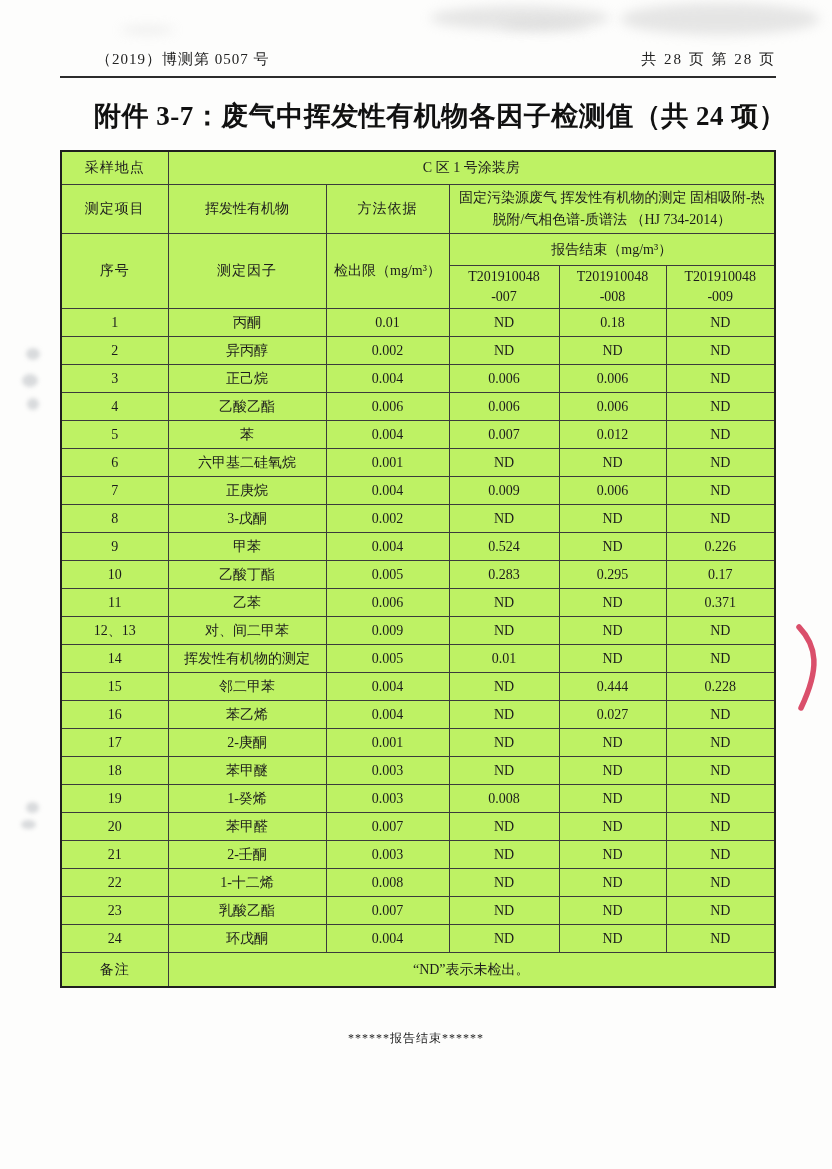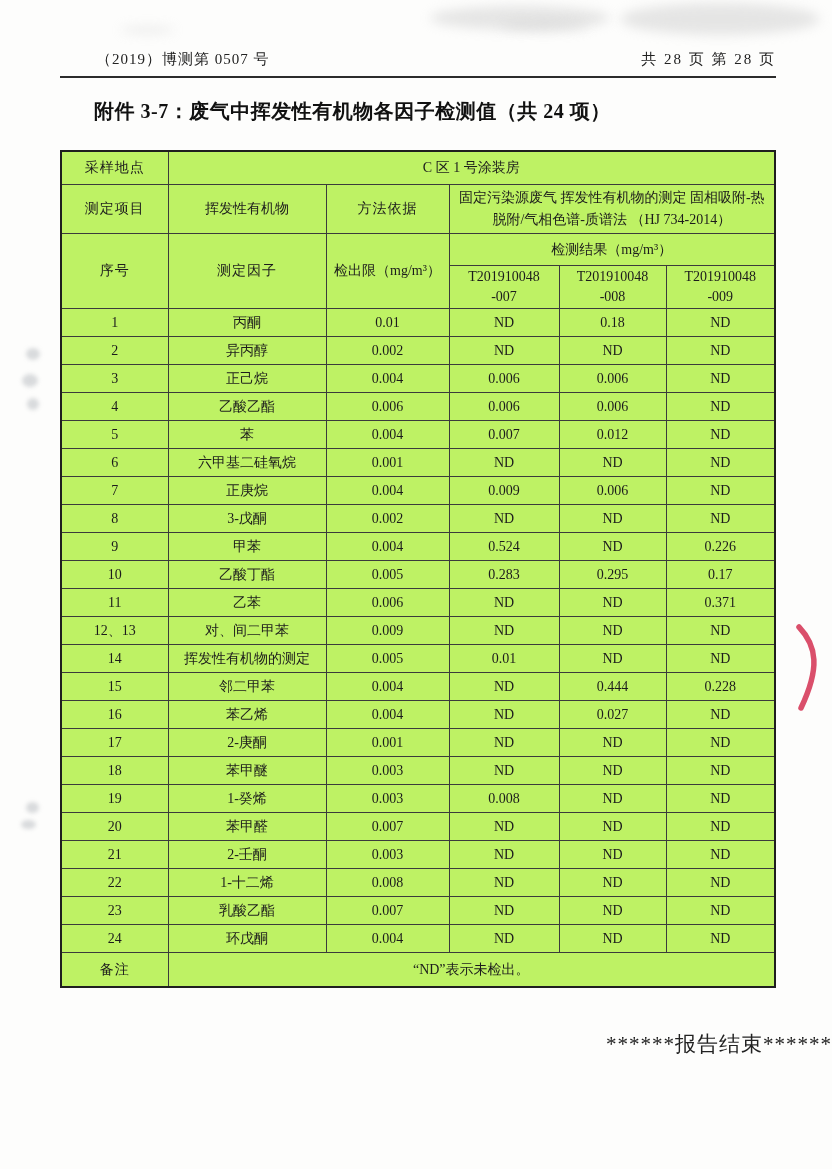--- a/index.html
+++ b/index.html
@@ -24,21 +24,21 @@
     border-bottom:2px solid #2c2c2c;
     font-size:15px;
     color:#222;
   }
   .doc-header .left{padding-left:36px;letter-spacing:1px;}
   .doc-header .right{letter-spacing:2px;}
   
   .doc-title{
     position:absolute;
     left:94px;top:98px;
-    font-size:20px;
+    font-size:27px;
     font-weight:bold;
     letter-spacing:0.5px;
     color:#111;
   }
   
   table.report{
     position:absolute;
     left:60px;top:150px;
     width:716px;
     border-collapse:collapse;
@@ -71,22 +71,22 @@
     text-align:left;
     padding-left:10px;
     font-size:15px;
     line-height:1.4;
   }
   td.label-cell{letter-spacing:1px;}
   
   .doc-footer{
     position:absolute;
     left:0;top:1030px;width:832px;
-    text-align:right;
-    font-size:21px;
+    text-align:center;
+    font-size:12px;
     letter-spacing:1px;
     color:#222;
   }
   
   .smudge{
     position:absolute;
     border-radius:50%;
     pointer-events:none;
   }
   .smudge.gray{background:#c9c9c9;filter:blur(6px);opacity:.45;}
@@ -138,21 +138,21 @@
       <tr class="r-head2">
         <td class="label-cell">测定项目</td>
         <td>挥发性有机物</td>
         <td class="label-cell">方法依据</td>
         <td colspan="3" class="method-cell">固定污染源废气 挥发性有机物的测定 固相吸附-热脱附/气相色谱-质谱法 （HJ 734-2014）</td>
       </tr>
       <tr class="r-head3">
         <td rowspan="2" class="label-cell">序号</td>
         <td rowspan="2" class="label-cell">测定因子</td>
         <td rowspan="2" class="limit-head">检出限（mg/m³）</td>
-        <td colspan="3">检测结果（mg/m³）</td>
+        <td colspan="3">报告结束（mg/m³）</td>
       </tr>
       <tr class="r-head4">
         <td class="sample-id"><span>T201910048</span><br><span>-007</span></td>
         <td class="sample-id"><span>T201910048</span><br><span>-008</span></td>
         <td class="sample-id"><span>T201910048</span><br><span>-009</span></td>
       </tr>
 
       <tr class="data-row">
           <td>1</td>
           <td>丙酮</td>

